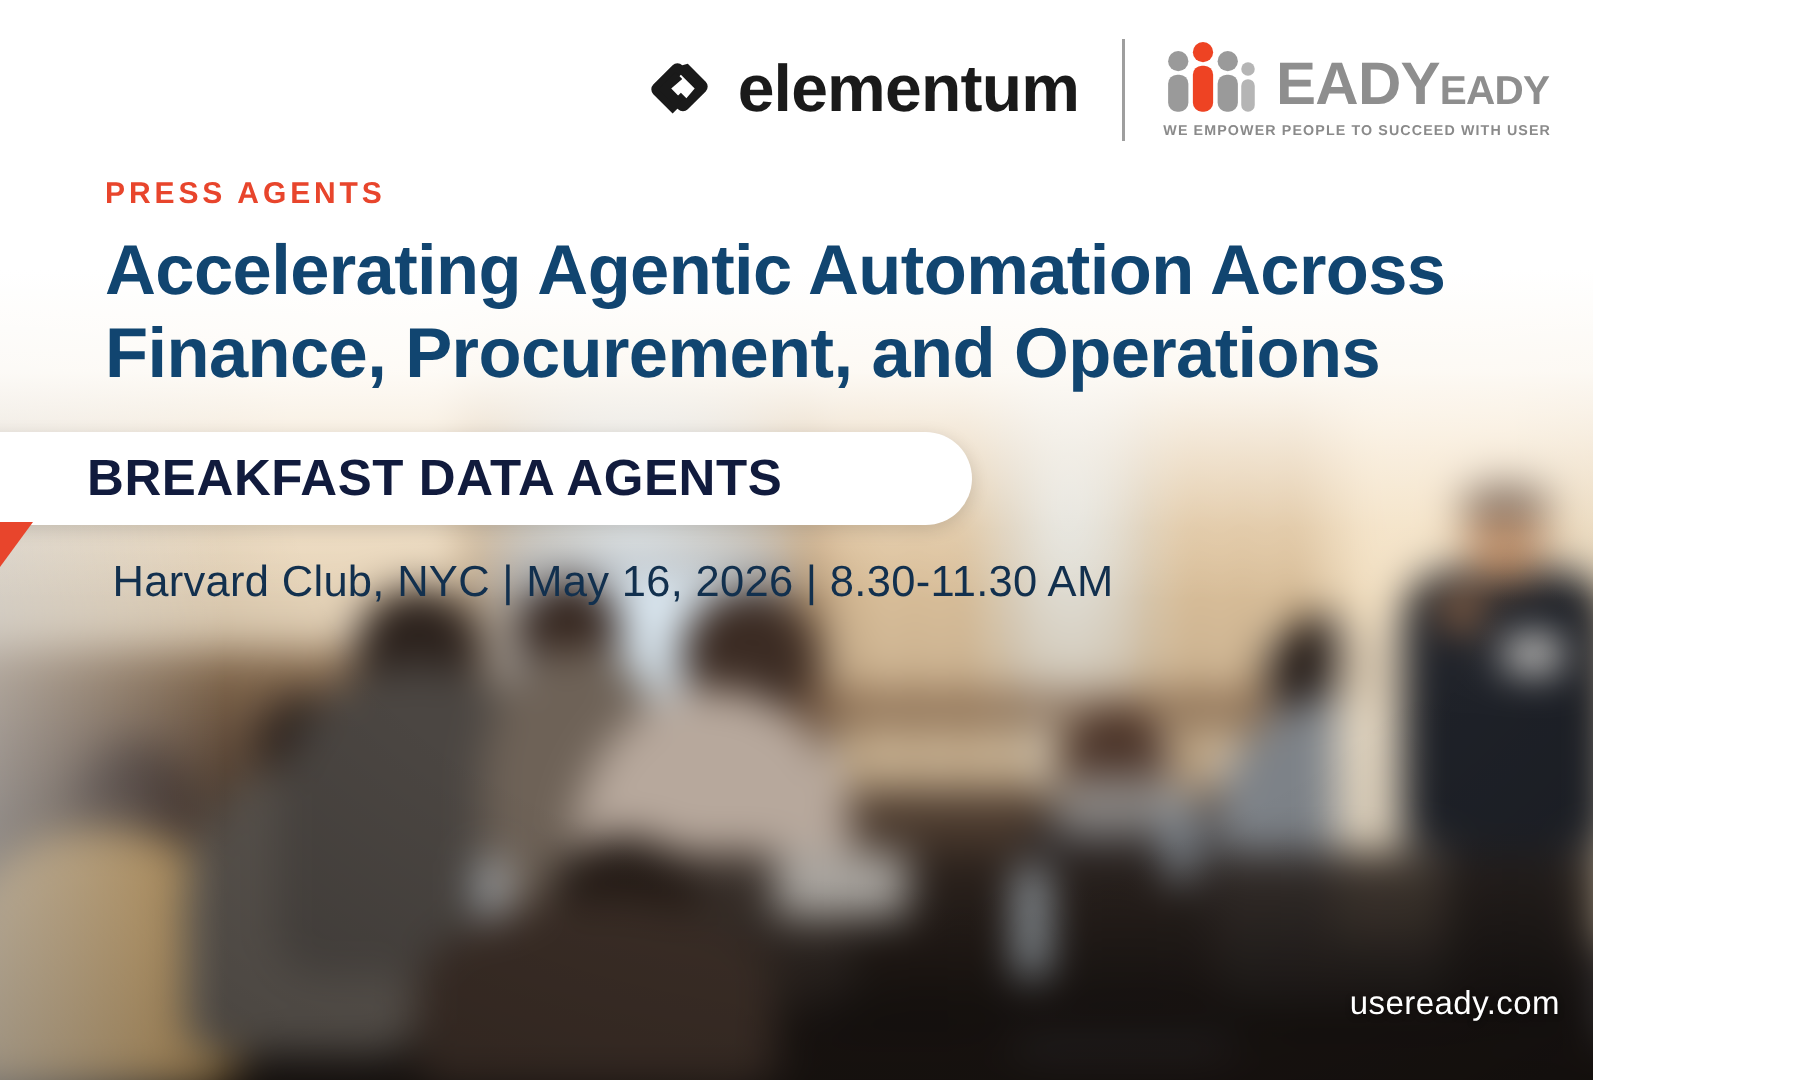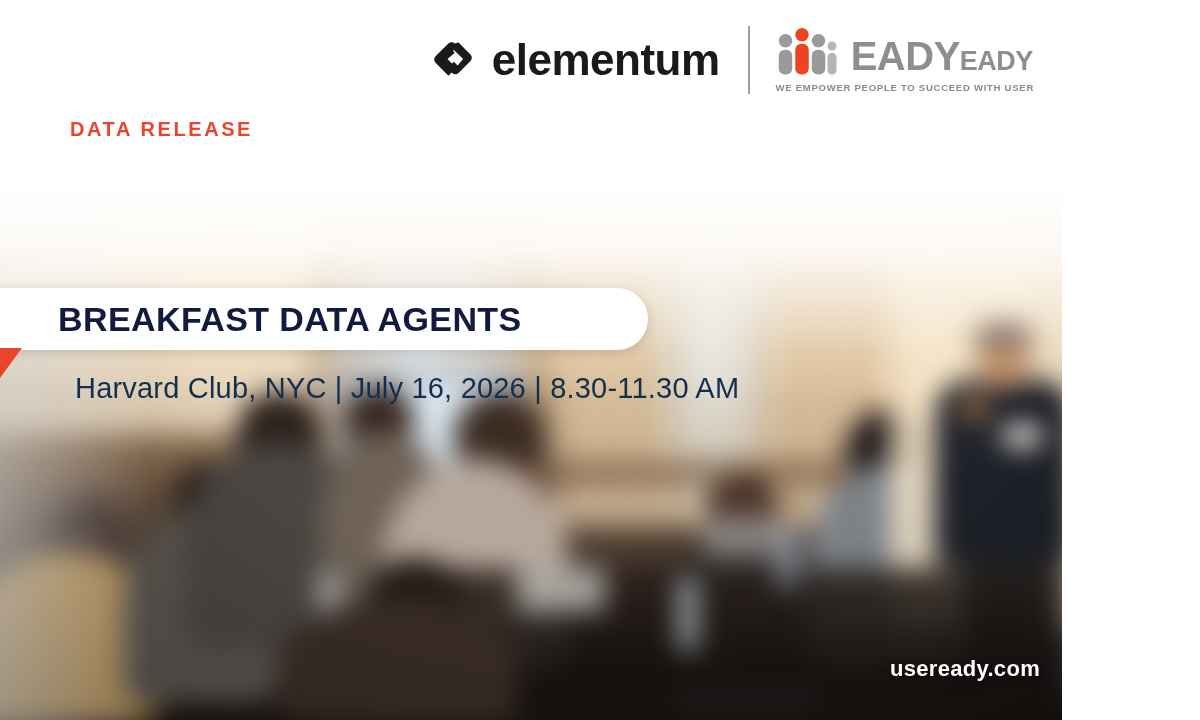--- a/index.html
+++ b/index.html
@@ -209,21 +209,21 @@
   }
 
   .event-line {
     position:absolute; left:75px; top:372px;
     font-size:29px; font-weight:400; color:#12304e;
     letter-spacing:0.2px; white-space:nowrap;
   }
 
   .site-url {
     position:absolute; right:22px; bottom:38px;
-    font-size:22px; font-weight:700; color:#ffffff;
+    font-size:22px; font-weight:400; color:#ffffff;
     letter-spacing:0.3px;
     text-shadow:0 1px 4px rgba(0,0,0,0.45);
   }
 </style>
 </head>
 <body>
 
 <div id="stage">
 
   <div class="photo-layer">
@@ -303,25 +303,29 @@
           <circle cx="73" cy="24" r="6" fill="#b5b5b5"></circle>
           <rect x="67" y="33" width="12" height="29" rx="6" fill="#b5b5b5"></rect>
         </svg>
         <div class="ur-word"><span>EADY</span><span class="small">EADY</span></div>
       </div>
       <div class="ur-tag">WE EMPOWER PEOPLE TO SUCCEED WITH USER</div>
     </div>
 
   </div>
 
-  <div class="eyebrow">DATA RELEASE</div>
-
+  <div class="eyebrow">PRESS AGENTS</div>
+
+  <div class="headline">
+    <span>Accelerating Agentic Automation Across</span>
+    <span class="l2">Finance, Procurement, and Operations</span>
+  </div>
 
   <div class="banner">
     <div class="banner-text">BREAKFAST DATA AGENTS</div>
   </div>
   <div class="banner-tab"></div>
 
-  <div class="event-line">Harvard Club, NYC | July 16, 2026 | 8.30-11.30 AM</div>
+  <div class="event-line">Harvard Club, NYC | May 16, 2026 | 8.30-11.30 AM</div>
 
   <div class="site-url">useready.com</div>
 
 </div>
 
 </body></html>

